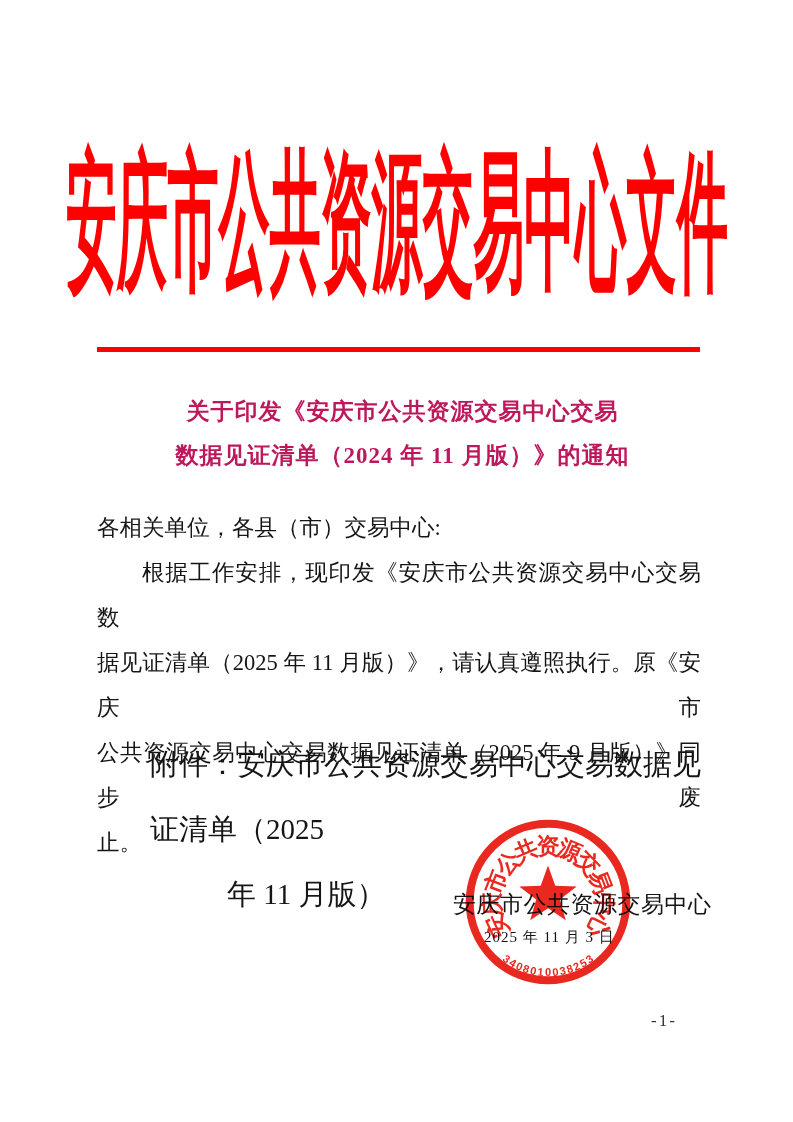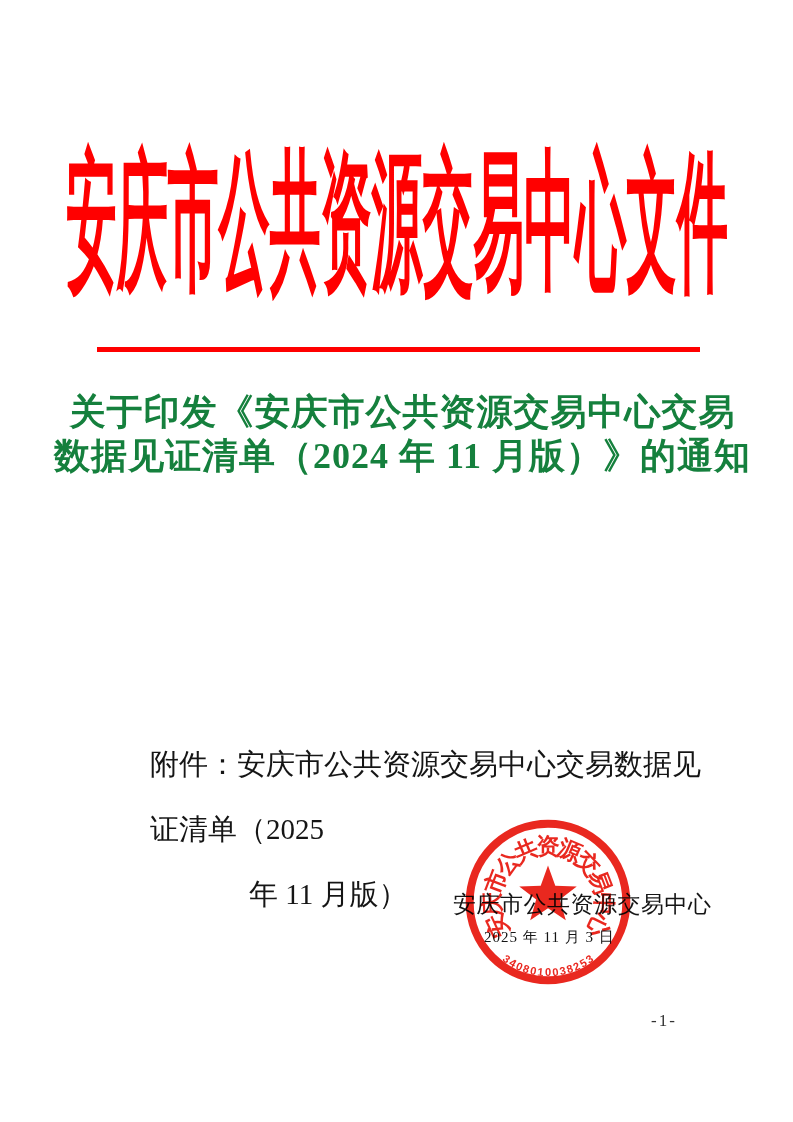--- a/index.html
+++ b/index.html
@@ -42,23 +42,23 @@
     width: 603px; height: 5px;
     background: var(--accent, #ff0000);
   }
 
   
   .doc-title {
     position: absolute;
     top: 390px; left: 12px; right: 0;
     text-align: center;
     font-weight: bold;
-    font-size: 36px;
+    font-size: 23px;
     line-height: 44px;
-    color: #15803d;
+    color: #be185d;
     letter-spacing: 1px;
   }
 
   
   .body-block {
     position: absolute;
     top: 505px; left: 97px;
     width: 604px;
     font-size: 22.5px;
     line-height: 45px;
@@ -72,21 +72,21 @@
   .indent-2em { text-indent: 2em; }
 
   .attachment-block {
     position: absolute;
     top: 732px; left: 150px;
     width: 560px;
     font-size: 29px;
     line-height: 65px;
     color: #151515;
   }
-  .attachment-line2 { margin-left: 99px; }
+  .attachment-line2 { margin-left: 77px; }
 
   
   .signature-org {
     position: absolute;
     top: 889px; left: 453px;
     font-size: 23px;
     letter-spacing: 0.5px;
     color: #151515;
     white-space: nowrap;
   }
@@ -140,20 +140,27 @@
     <div class="org-title">安庆市公共资源交易中心文件</div>
   </div>
 
   <div class="red-rule"></div>
 
   <div class="doc-title">
     <div>关于印发《安庆市公共资源交易中心交易</div>
     <div>数据见证清单（2024 年 11 月版）》的通知</div>
   </div>
 
+  <div class="body-block">
+    <div>各相关单位，各县（市）交易中心:</div>
+    <div class="line-just indent-2em">根据工作安排，现印发《安庆市公共资源交易中心交易数</div>
+    <div class="line-just">据见证清单（2025 年 11 月版）》，请认真遵照执行。原《安庆市</div>
+    <div class="line-just">公共资源交易中心交易数据见证清单（2025 年 9 月版）》同步废</div>
+    <div>止。</div>
+  </div>
 
   <div class="attachment-block">
     <div>附件：安庆市公共资源交易中心交易数据见证清单（2025</div>
     <div class="attachment-line2">年 11 月版）</div>
   </div>
 
   <div class="signature-org">安庆市公共资源交易中心</div>
 
   <div class="signature-date">2025 年 11 月 3 日</div>
 

